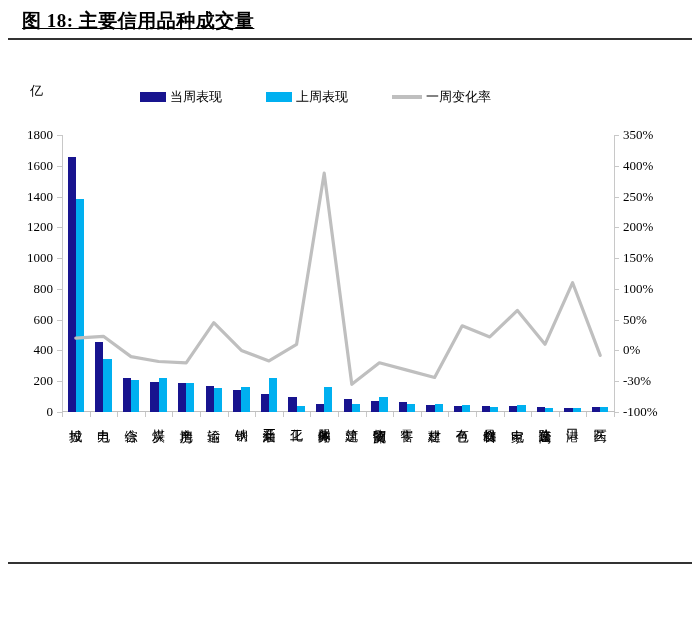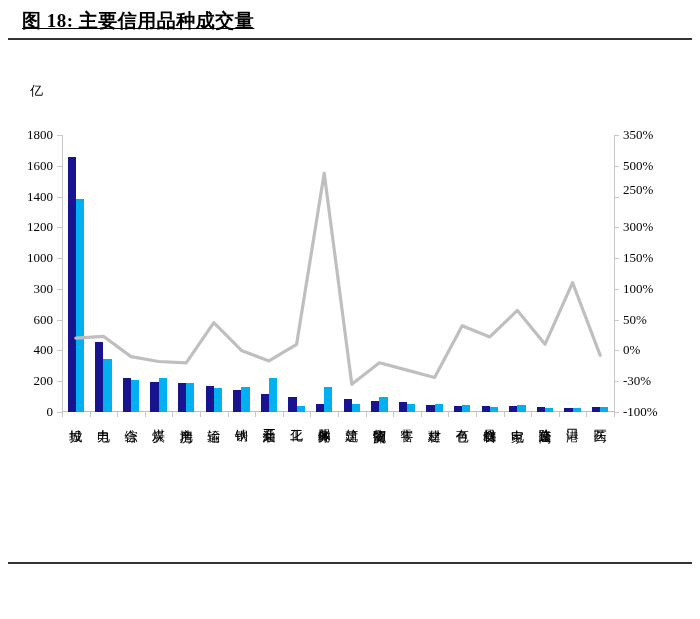--- a/index.html
+++ b/index.html
@@ -102,56 +102,70 @@
 
 <div id="fig">
 
   <div class="fig-title">图 18: 主要信用品种成交量</div>
   <div class="hdr-rule"></div>
 
   <div id="chart-area">
 
     <div class="axis-unit">亿</div>
 
+    <div class="legend">
+      <div class="lg-item">
+        <span class="lg-swatch" style="background:#18148f"></span>
+        <span>当周表现</span>
+      </div>
+      <div class="lg-item">
+        <span class="lg-swatch" style="background:#00b0f0"></span>
+        <span>上周表现</span>
+      </div>
+      <div class="lg-item">
+        <span class="lg-line" style="background:#bfbfbf"></span>
+        <span>一周变化率</span>
+      </div>
+    </div>
 
     <div id="plot">
       <div class="axis-line" id="yaxis-left"></div>
       <div class="axis-line" id="yaxis-right"></div>
       <div class="axis-line" id="xaxis"></div>
       <div id="ticksL">
           <div class="tick-l" style="top: 0px;"></div>
           <div class="ylab-l" style="top: -7px;">1800</div>
           <div class="tick-l" style="top: 30.7778px;"></div>
           <div class="ylab-l" style="top: 23.7778px; text-align: center;">1600</div>
           <div class="tick-l" style="top: 61.5556px;"></div>
           <div class="ylab-l" style="top: 54.5556px;">1400</div>
           <div class="tick-l" style="top: 92.3333px;"></div>
           <div class="ylab-l" style="top: 85.3333px;">1200</div>
           <div class="tick-l" style="top: 123.111px;"></div>
           <div class="ylab-l" style="top: 116.111px;">1000</div>
           <div class="tick-l" style="top: 153.889px;"></div>
-          <div class="ylab-l" style="top: 146.889px;">300</div>
+          <div class="ylab-l" style="top: 146.889px;">800</div>
           <div class="tick-l" style="top: 184.667px;"></div>
           <div class="ylab-l" style="top: 177.667px;">600</div>
           <div class="tick-l" style="top: 215.444px;"></div>
           <div class="ylab-l" style="top: 208.444px;">400</div>
           <div class="tick-l" style="top: 246.222px;"></div>
           <div class="ylab-l" style="top: 239.222px;">200</div>
           <div class="tick-l" style="top: 277px;"></div>
           <div class="ylab-l" style="top: 270px;">0</div>
         </div>
       <div id="ticksR">
           <div class="tick-r" style="top: 0px;"></div>
           <div class="ylab-r" style="top: -7px;">350%</div>
           <div class="tick-r" style="top: 30.7778px;"></div>
-          <div class="ylab-r" style="top: 23.7778px;">500%</div>
+          <div class="ylab-r" style="top: 23.7778px;">400%</div>
           <div class="tick-r" style="top: 61.5556px;"></div>
-          <div class="ylab-r" style="top: 48px;">250%</div>
+          <div class="ylab-r" style="top: 55px;">250%</div>
           <div class="tick-r" style="top: 92.3333px;"></div>
-          <div class="ylab-r" style="top: 85.3333px;">300%</div>
+          <div class="ylab-r" style="top: 85.3333px;">200%</div>
           <div class="tick-r" style="top: 123.111px;"></div>
           <div class="ylab-r" style="top: 116.111px;">150%</div>
           <div class="tick-r" style="top: 153.889px;"></div>
           <div class="ylab-r" style="top: 146.889px;">100%</div>
           <div class="tick-r" style="top: 184.667px;"></div>
           <div class="ylab-r" style="top: 177.667px;">50%</div>
           <div class="tick-r" style="top: 215.444px;"></div>
           <div class="ylab-r" style="top: 208.444px;">0%</div>
           <div class="tick-r" style="top: 246.222px;"></div>
           <div class="ylab-r" style="top: 239.222px;">-30%</div>

